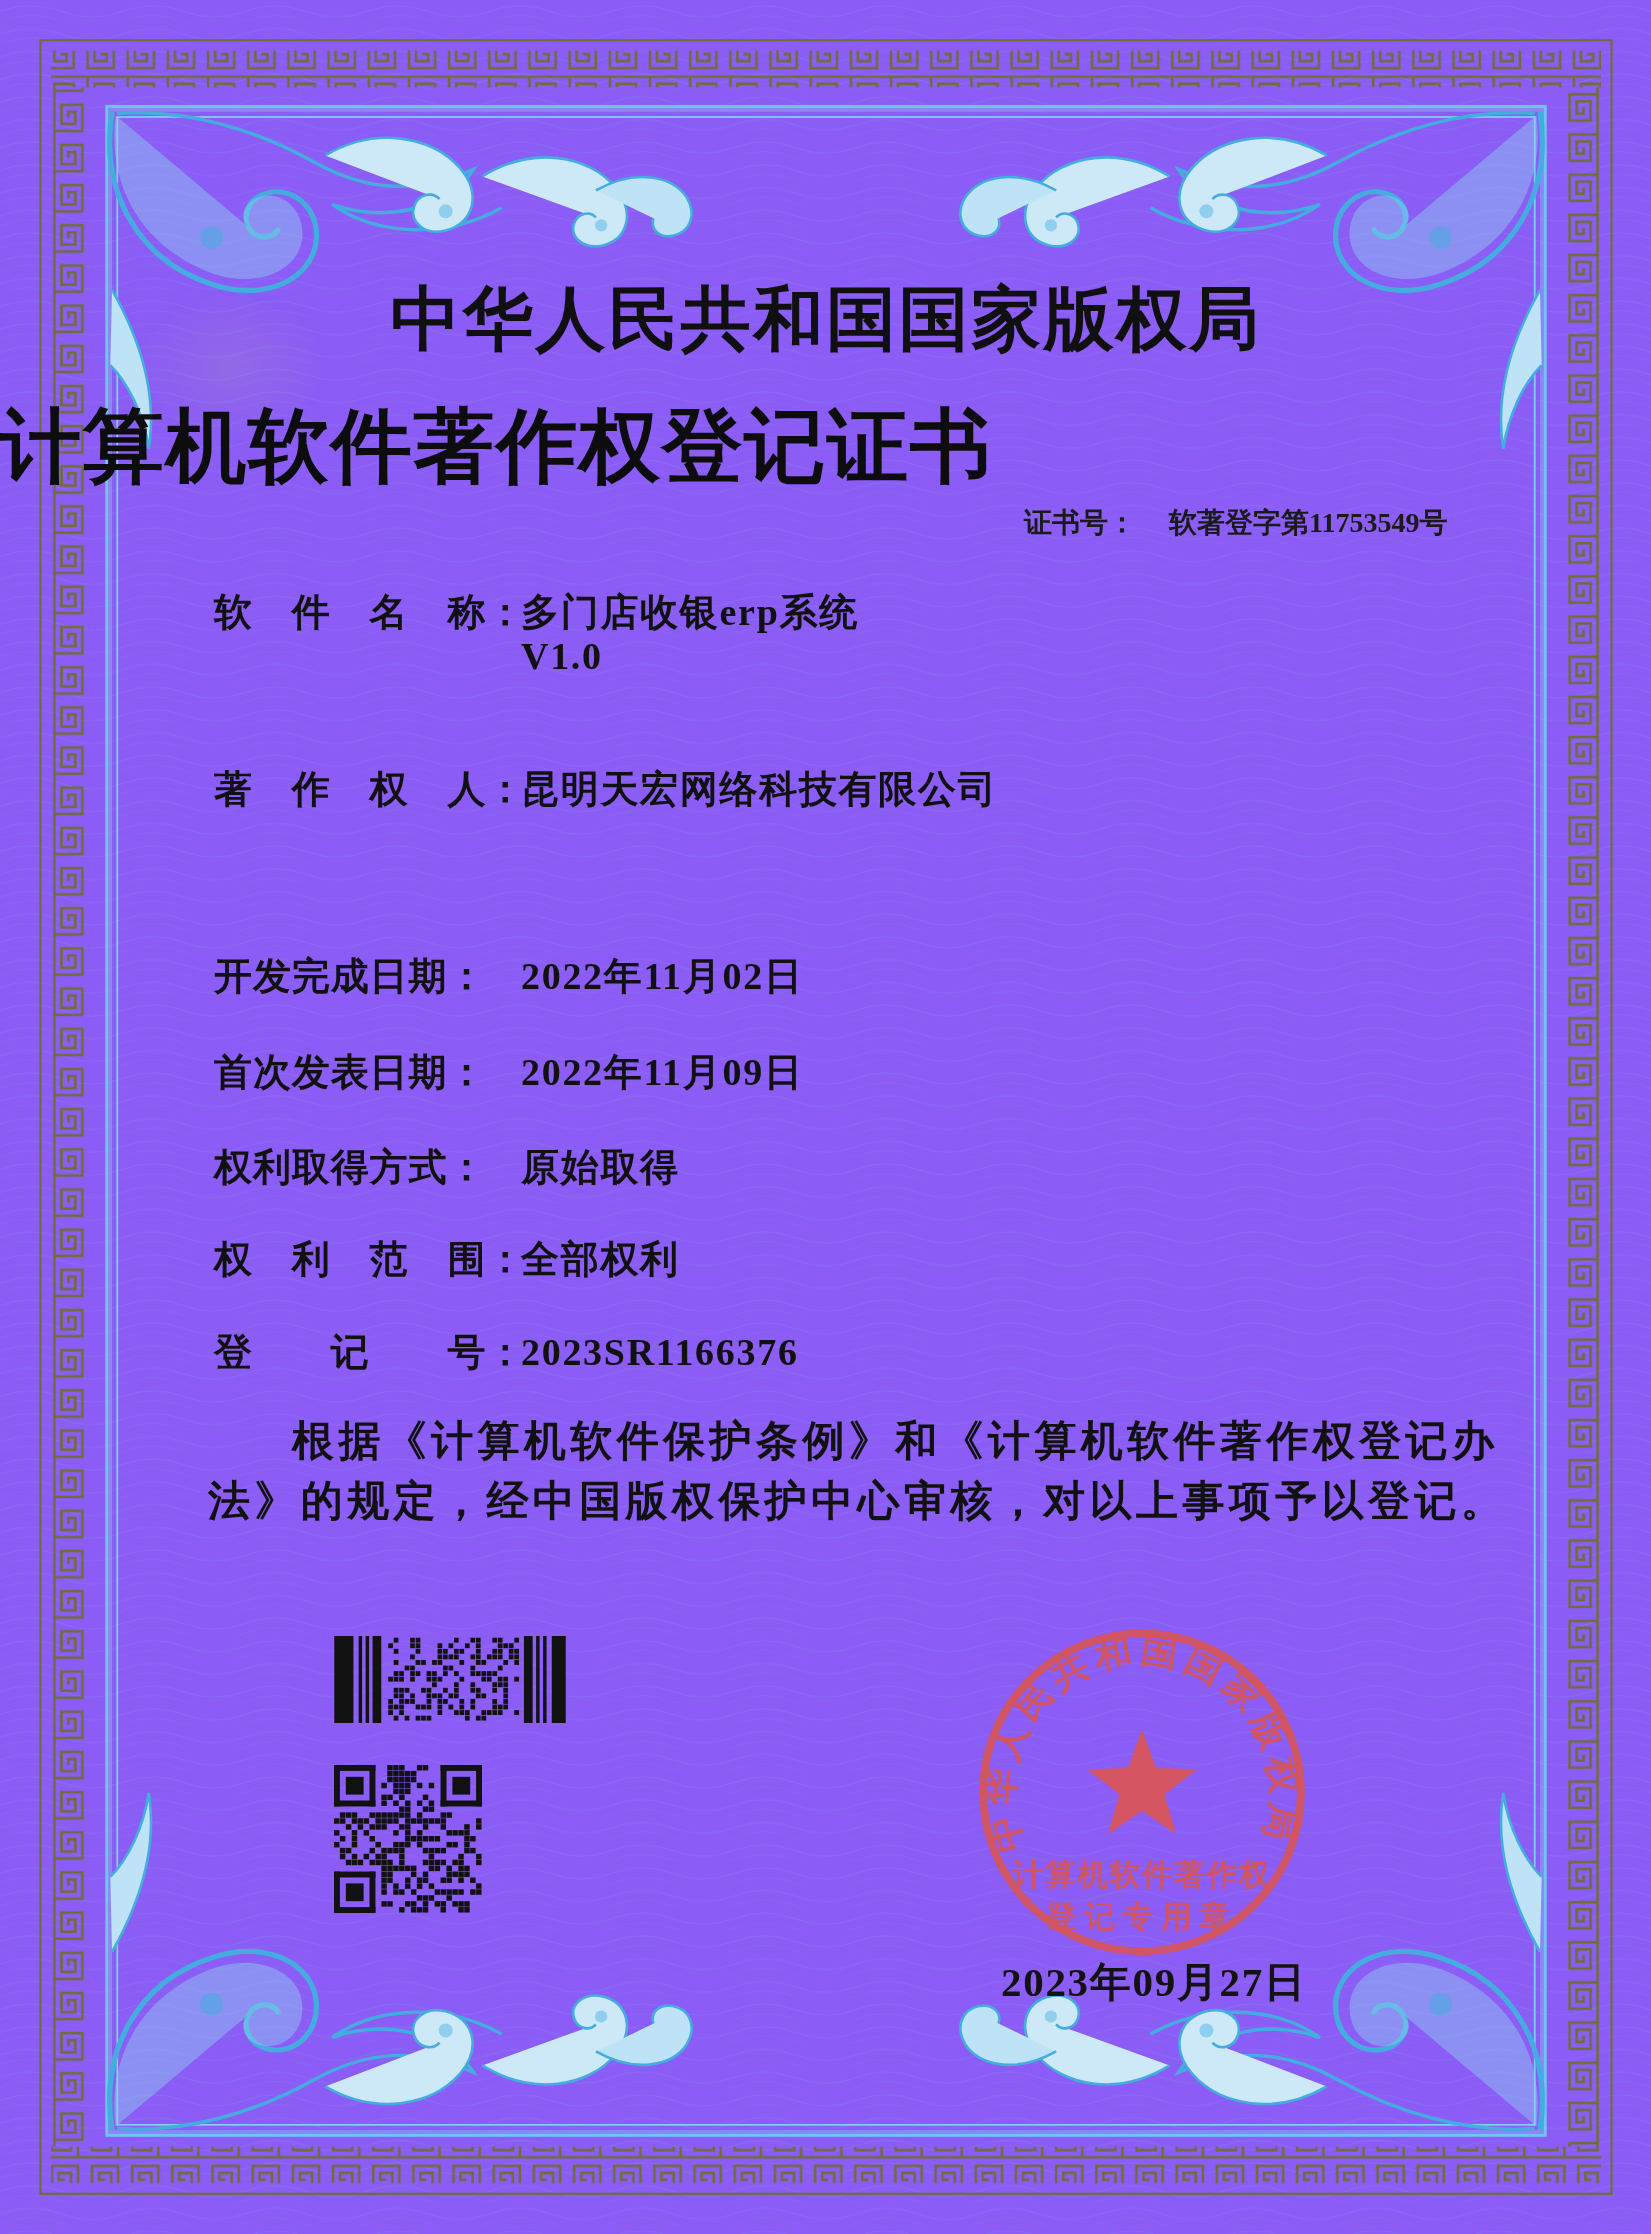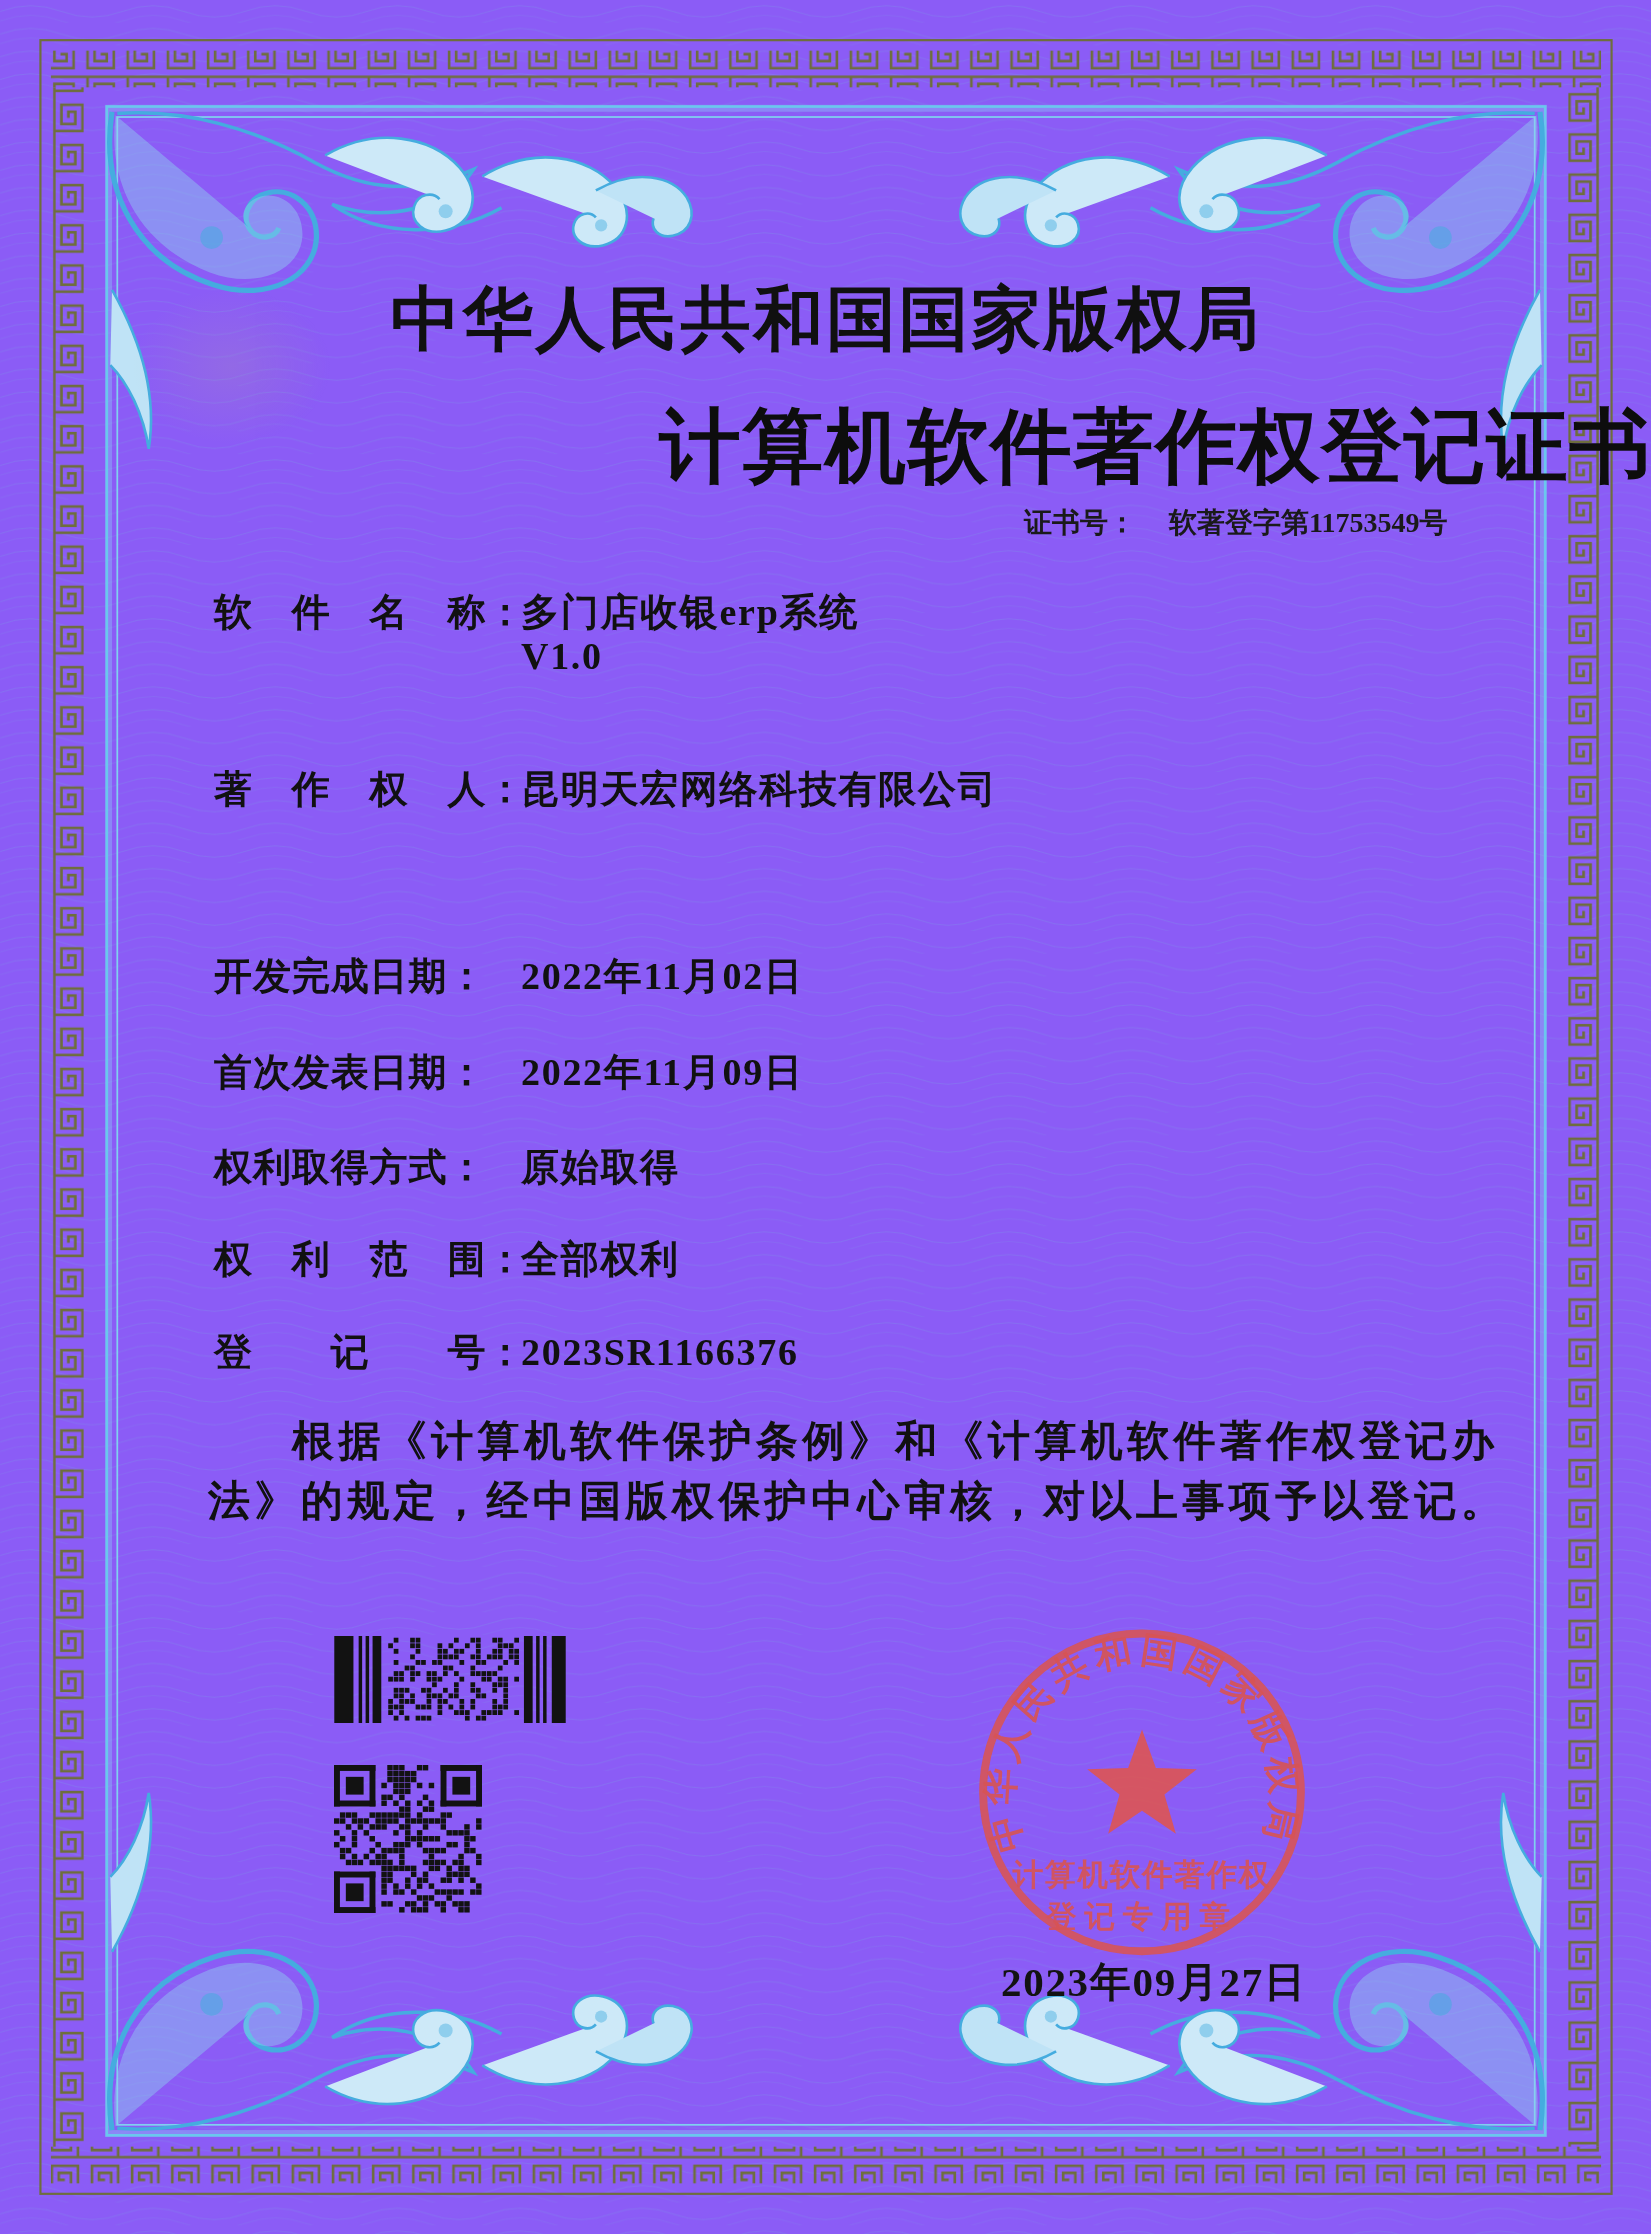--- a/index.html
+++ b/index.html
@@ -14,21 +14,21 @@
   }
   .deco{position:absolute;left:0;top:0;width:1652px;height:2234px;z-index:1;pointer-events:none;}
   .content{position:absolute;left:0;top:0;width:1652px;height:2234px;z-index:2;}
   .authority{
     position:absolute;left:0;top:273px;width:1652px;
     text-align:center;font-size:70px;font-weight:700;letter-spacing:2.6px;
     color:#101010;
   }
   .cert-title{
     position:absolute;left:0;top:393px;width:1652px;
-    text-align:right;font-size:81px;font-weight:700;letter-spacing:1.7px;
+    text-align:left;font-size:81px;font-weight:700;letter-spacing:1.7px;
     color:#0d0d0d;
   }
   .certno{
     position:absolute;left:1024px;top:504px;
     font-size:28px;font-weight:700;color:#1a1a1a;white-space:nowrap;
   }
   .certno .lbl{margin-right:33px;}
   .row{position:absolute;left:214px;font-size:38px;font-weight:700;white-space:nowrap;color:#111;}
   .row .lbl{display:inline-block;width:307px;letter-spacing:0.9px;}
   .row .val{letter-spacing:1.7px;}

